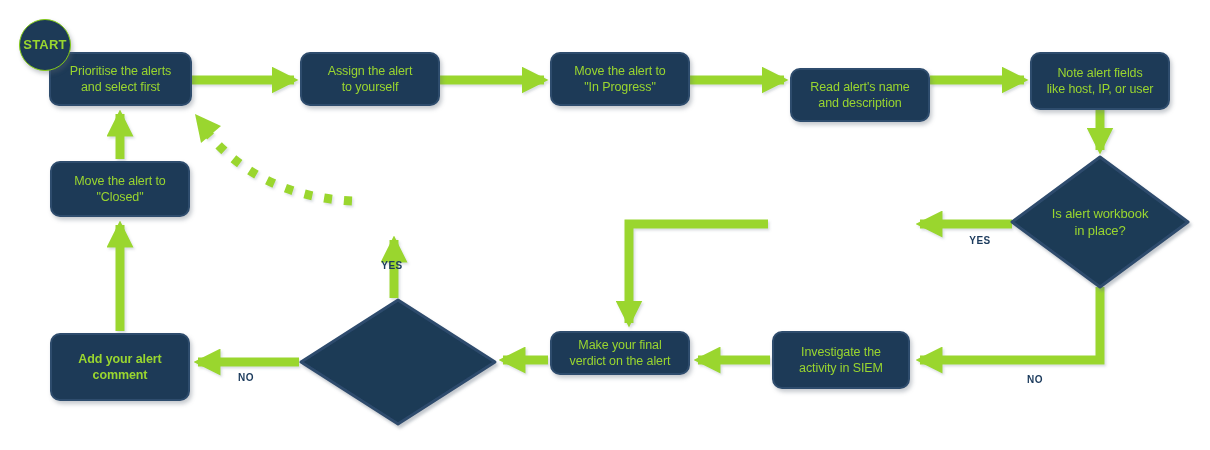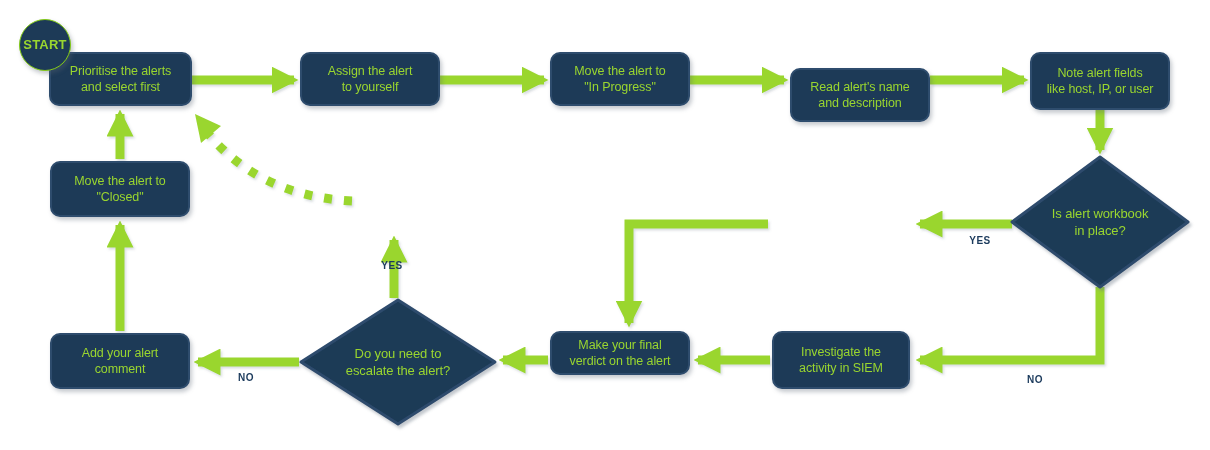--- a/index.html
+++ b/index.html
@@ -83,30 +83,28 @@
   <div class="node" style="left:790px;top:52px;width:140px;height:54px;margin-top:16px;">Read alert's name
 and description</div>
   <div class="node" style="left:1030px;top:52px;width:140px;height:58px;">Note alert fields
 like host, IP, or user</div>
 
   <div class="node circle start" style="left:19px;top:19px;width:52px;height:52px;">START</div>
 
   <div class="node" style="left:50px;top:161px;width:140px;height:56px;">Move the alert to
 "Closed"</div>
 
-  <div class="node" style="left:50px;top:333px;width:140px;height:56px;">Add your alert
+  <div class="node" style="left:50px;top:333px;width:140px;height:68px;font-weight:bold;">Add your alert
 comment</div>
   <div class="node" style="left:550px;top:331px;width:140px;height:44px;">Make your final
 verdict on the alert</div>
   <div class="node" style="left:772px;top:331px;width:138px;height:58px;">Investigate the
 activity in SIEM</div>
 
   <div class="diamond-label" style="left:1030px;top:196px;width:140px;height:52px;">Is alert workbook
 in place?</div>
-  <div class="diamond-label" style="left:328px;top:336px;width:140px;height:52px;">Do you need to
-escalate the alert?</div>
 
   <div class="edge-label" style="left:958px;top:235px;">YES</div>
   <div class="edge-label" style="left:1013px;top:374px;">NO</div>
   <div class="edge-label" style="left:370px;top:260px;">YES</div>
   <div class="edge-label" style="left:224px;top:372px;">NO</div>
 
 </div>
 
 </body></html>

